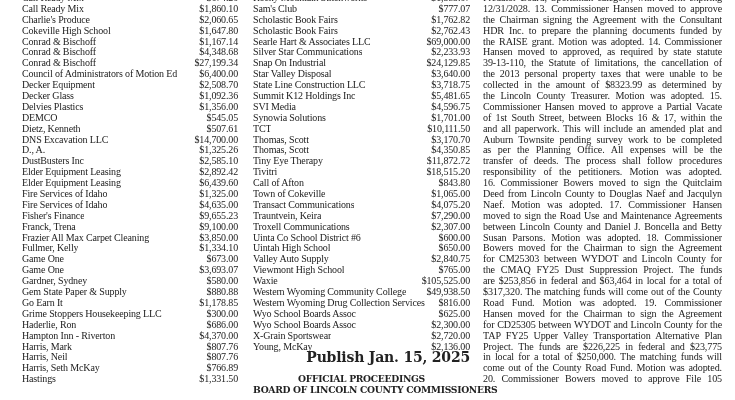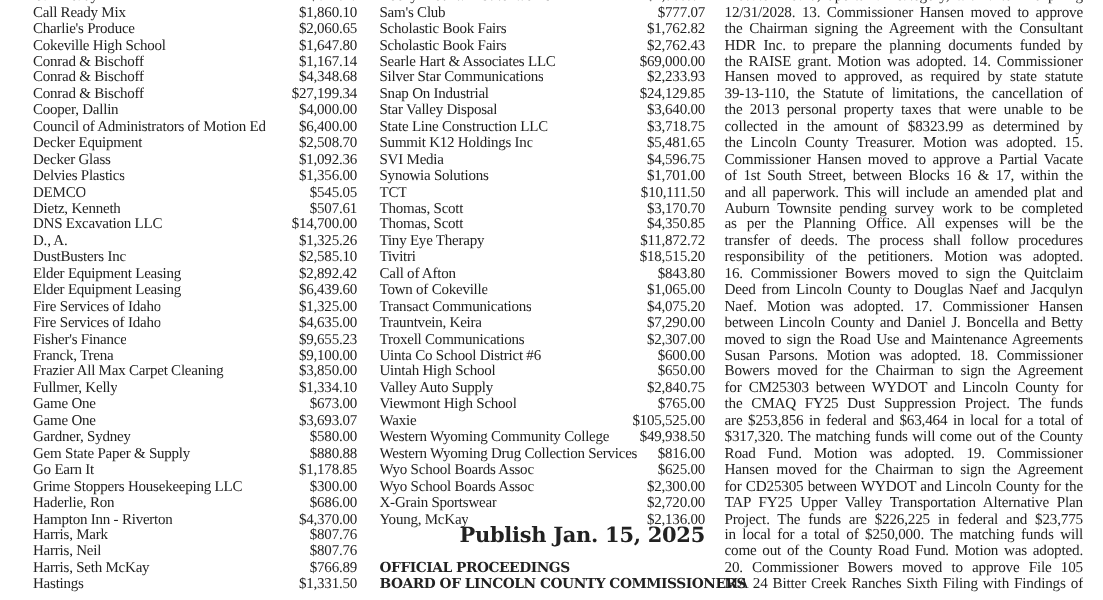--- a/index.html
+++ b/index.html
@@ -10,21 +10,21 @@
   .col-left { left: 22px; width: 216px; }
   .col-mid { left: 253px; width: 217px; }
   .col-right { left: 483px; width: 239px; }
   .row { display: flex; justify-content: space-between; height: 10.9px; line-height: 10.9px;
          font-size: 10px; white-space: nowrap; letter-spacing: -0.15px; }
   .row .name { overflow: hidden; }
   .row .amt { text-align: right; }
   .publish { text-align: right; font-family: "DejaVu Serif", serif; font-weight: bold;
              font-size: 14px; height: 10.9px; line-height: 10.9px; letter-spacing: -0.2px; }
   .spacer { height: 10.9px; }
-  .heading { text-align: left; font-family: "DejaVu Serif", serif; font-weight: bold;
+  .heading { text-align: center; font-family: "DejaVu Serif", serif; font-weight: bold;
              font-size: 9.2px; height: 10.9px; line-height: 10.9px; letter-spacing: -0.3px; white-space: nowrap; }
   .prose { font-size: 10.1px; line-height: 10.9px; text-align: justify; letter-spacing: -0.12px; }
   .prose .ln { display: block; height: 10.9px; white-space: nowrap; text-align-last: justify; text-align: justify; overflow: hidden; }
 </style>
 </head>
 <body>
 
 <div class="page" style="top: -7px;">
 
   <div class="col col-left" id="left-col">
@@ -48,24 +48,20 @@
         <span class="name">Conrad &amp; Bischoff</span>
         <span class="amt">$1,167.14</span>
       </div>
       <div class="row">
         <span class="name">Conrad &amp; Bischoff</span>
         <span class="amt">$4,348.68</span>
       </div>
       <div class="row">
         <span class="name">Conrad &amp; Bischoff</span>
         <span class="amt">$27,199.34</span>
-      </div>
-      <div class="row">
-        <span class="name">Cooper, Dallin</span>
-        <span class="amt">$4,000.00</span>
       </div>
       <div class="row">
         <span class="name">Council of Administrators of Motion Ed</span>
         <span class="amt">$6,400.00</span>
       </div>
       <div class="row">
         <span class="name">Decker Equipment</span>
         <span class="amt">$2,508.70</span>
       </div>
       <div class="row">
@@ -333,32 +329,31 @@
       <span class="ln">Commissioner Hansen moved to approve a Partial Vacate</span>
       <span class="ln">of 1st South Street, between Blocks 16 &amp; 17, within the</span>
       <span class="ln">and all paperwork. This will include an amended plat and</span>
       <span class="ln">Auburn Townsite pending survey work to be completed</span>
       <span class="ln">as per the Planning Office. All expenses will be the</span>
       <span class="ln">transfer of deeds. The process shall follow procedures</span>
       <span class="ln">responsibility of the petitioners. Motion was adopted.</span>
       <span class="ln">16. Commissioner Bowers moved to sign the Quitclaim</span>
       <span class="ln">Deed from Lincoln County to Douglas Naef and Jacqulyn</span>
       <span class="ln">Naef. Motion was adopted. 17. Commissioner Hansen</span>
+      <span class="ln">moved to sign the Road Use and Maintenance Agreements</span>
       <span class="ln">between Lincoln County and Daniel J. Boncella and Betty</span>
-      <span class="ln">moved to sign the Road Use and Maintenance Agreements</span>
       <span class="ln">Susan Parsons. Motion was adopted. 18. Commissioner</span>
       <span class="ln">Bowers moved for the Chairman to sign the Agreement</span>
       <span class="ln">for CM25303 between WYDOT and Lincoln County for</span>
       <span class="ln">the CMAQ FY25 Dust Suppression Project. The funds</span>
       <span class="ln">are $253,856 in federal and $63,464 in local for a total of</span>
       <span class="ln">$317,320. The matching funds will come out of the County</span>
       <span class="ln">Road Fund. Motion was adopted. 19. Commissioner</span>
       <span class="ln">Hansen moved for the Chairman to sign the Agreement</span>
       <span class="ln">for CD25305 between WYDOT and Lincoln County for the</span>
       <span class="ln">TAP FY25 Upper Valley Transportation Alternative Plan</span>
       <span class="ln">Project. The funds are $226,225 in federal and $23,775</span>
       <span class="ln">in local for a total of $250,000. The matching funds will</span>
       <span class="ln">come out of the County Road Fund. Motion was adopted.</span>
       <span class="ln">20. Commissioner Bowers moved to approve File 105</span>
-      <span class="ln">MA 24 Bitter Creek Ranches Sixth Filing with Findings of</span>
     </div>
 
 </div>
 
 </body></html>

